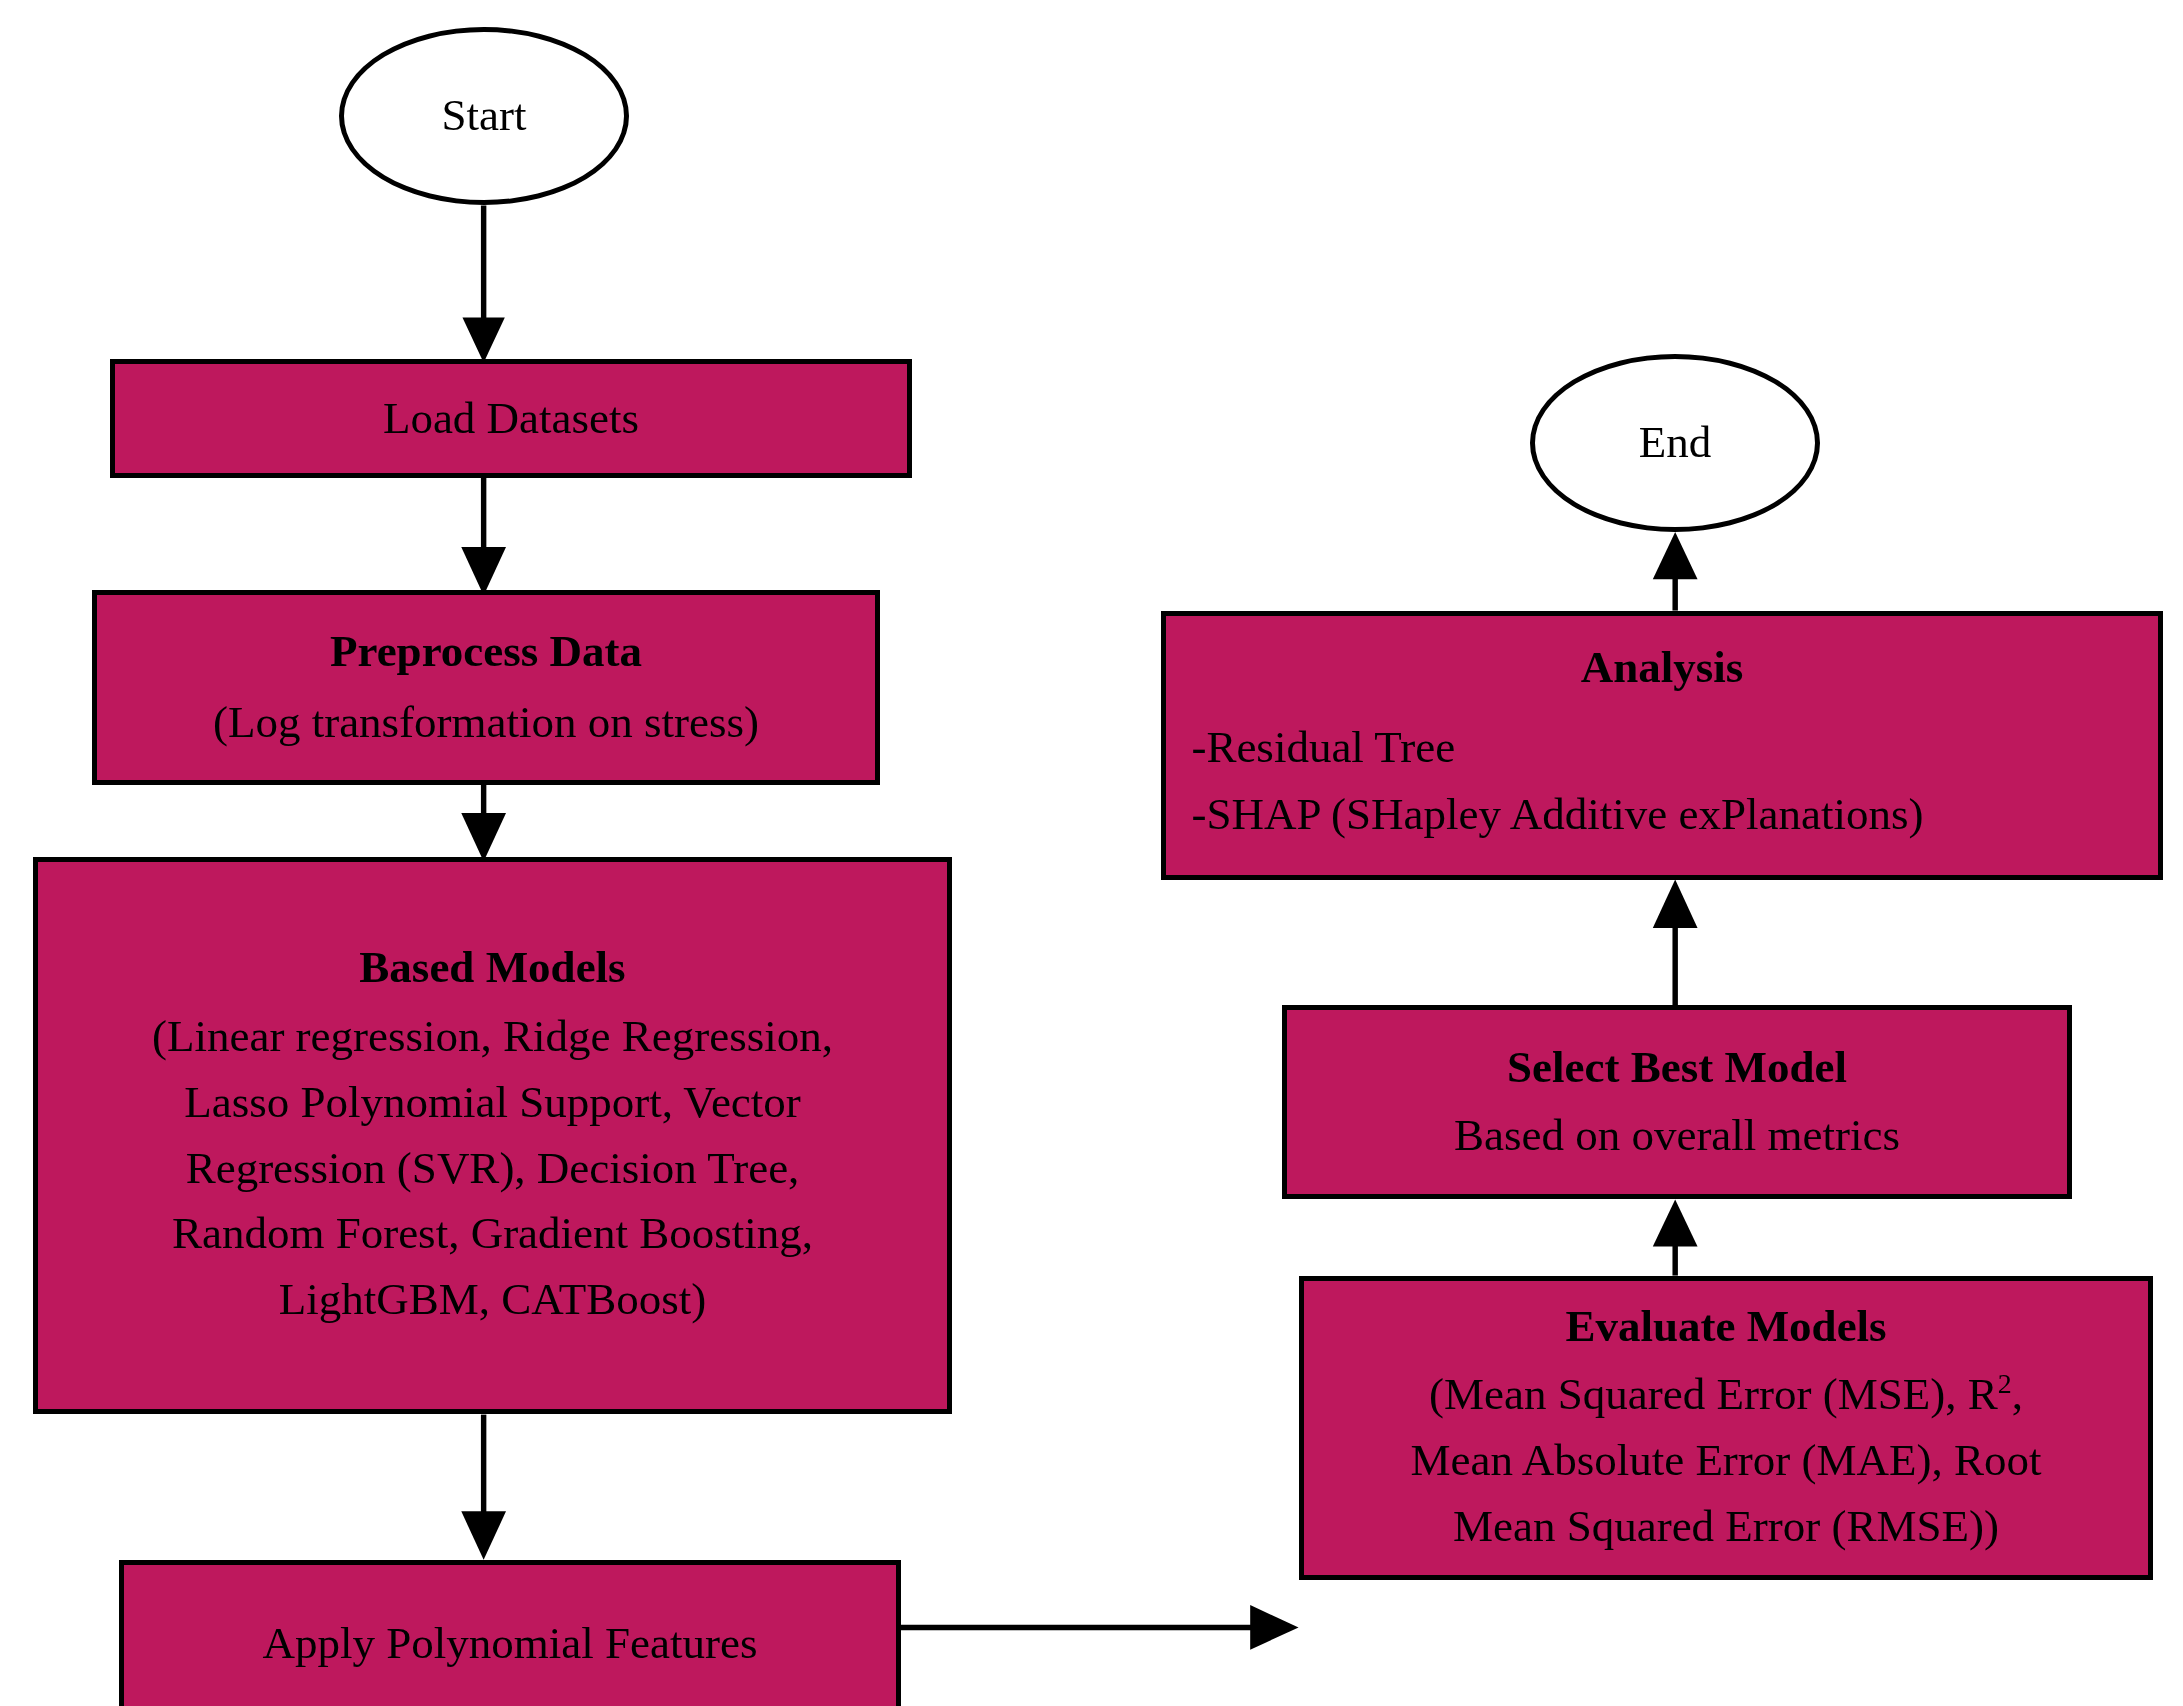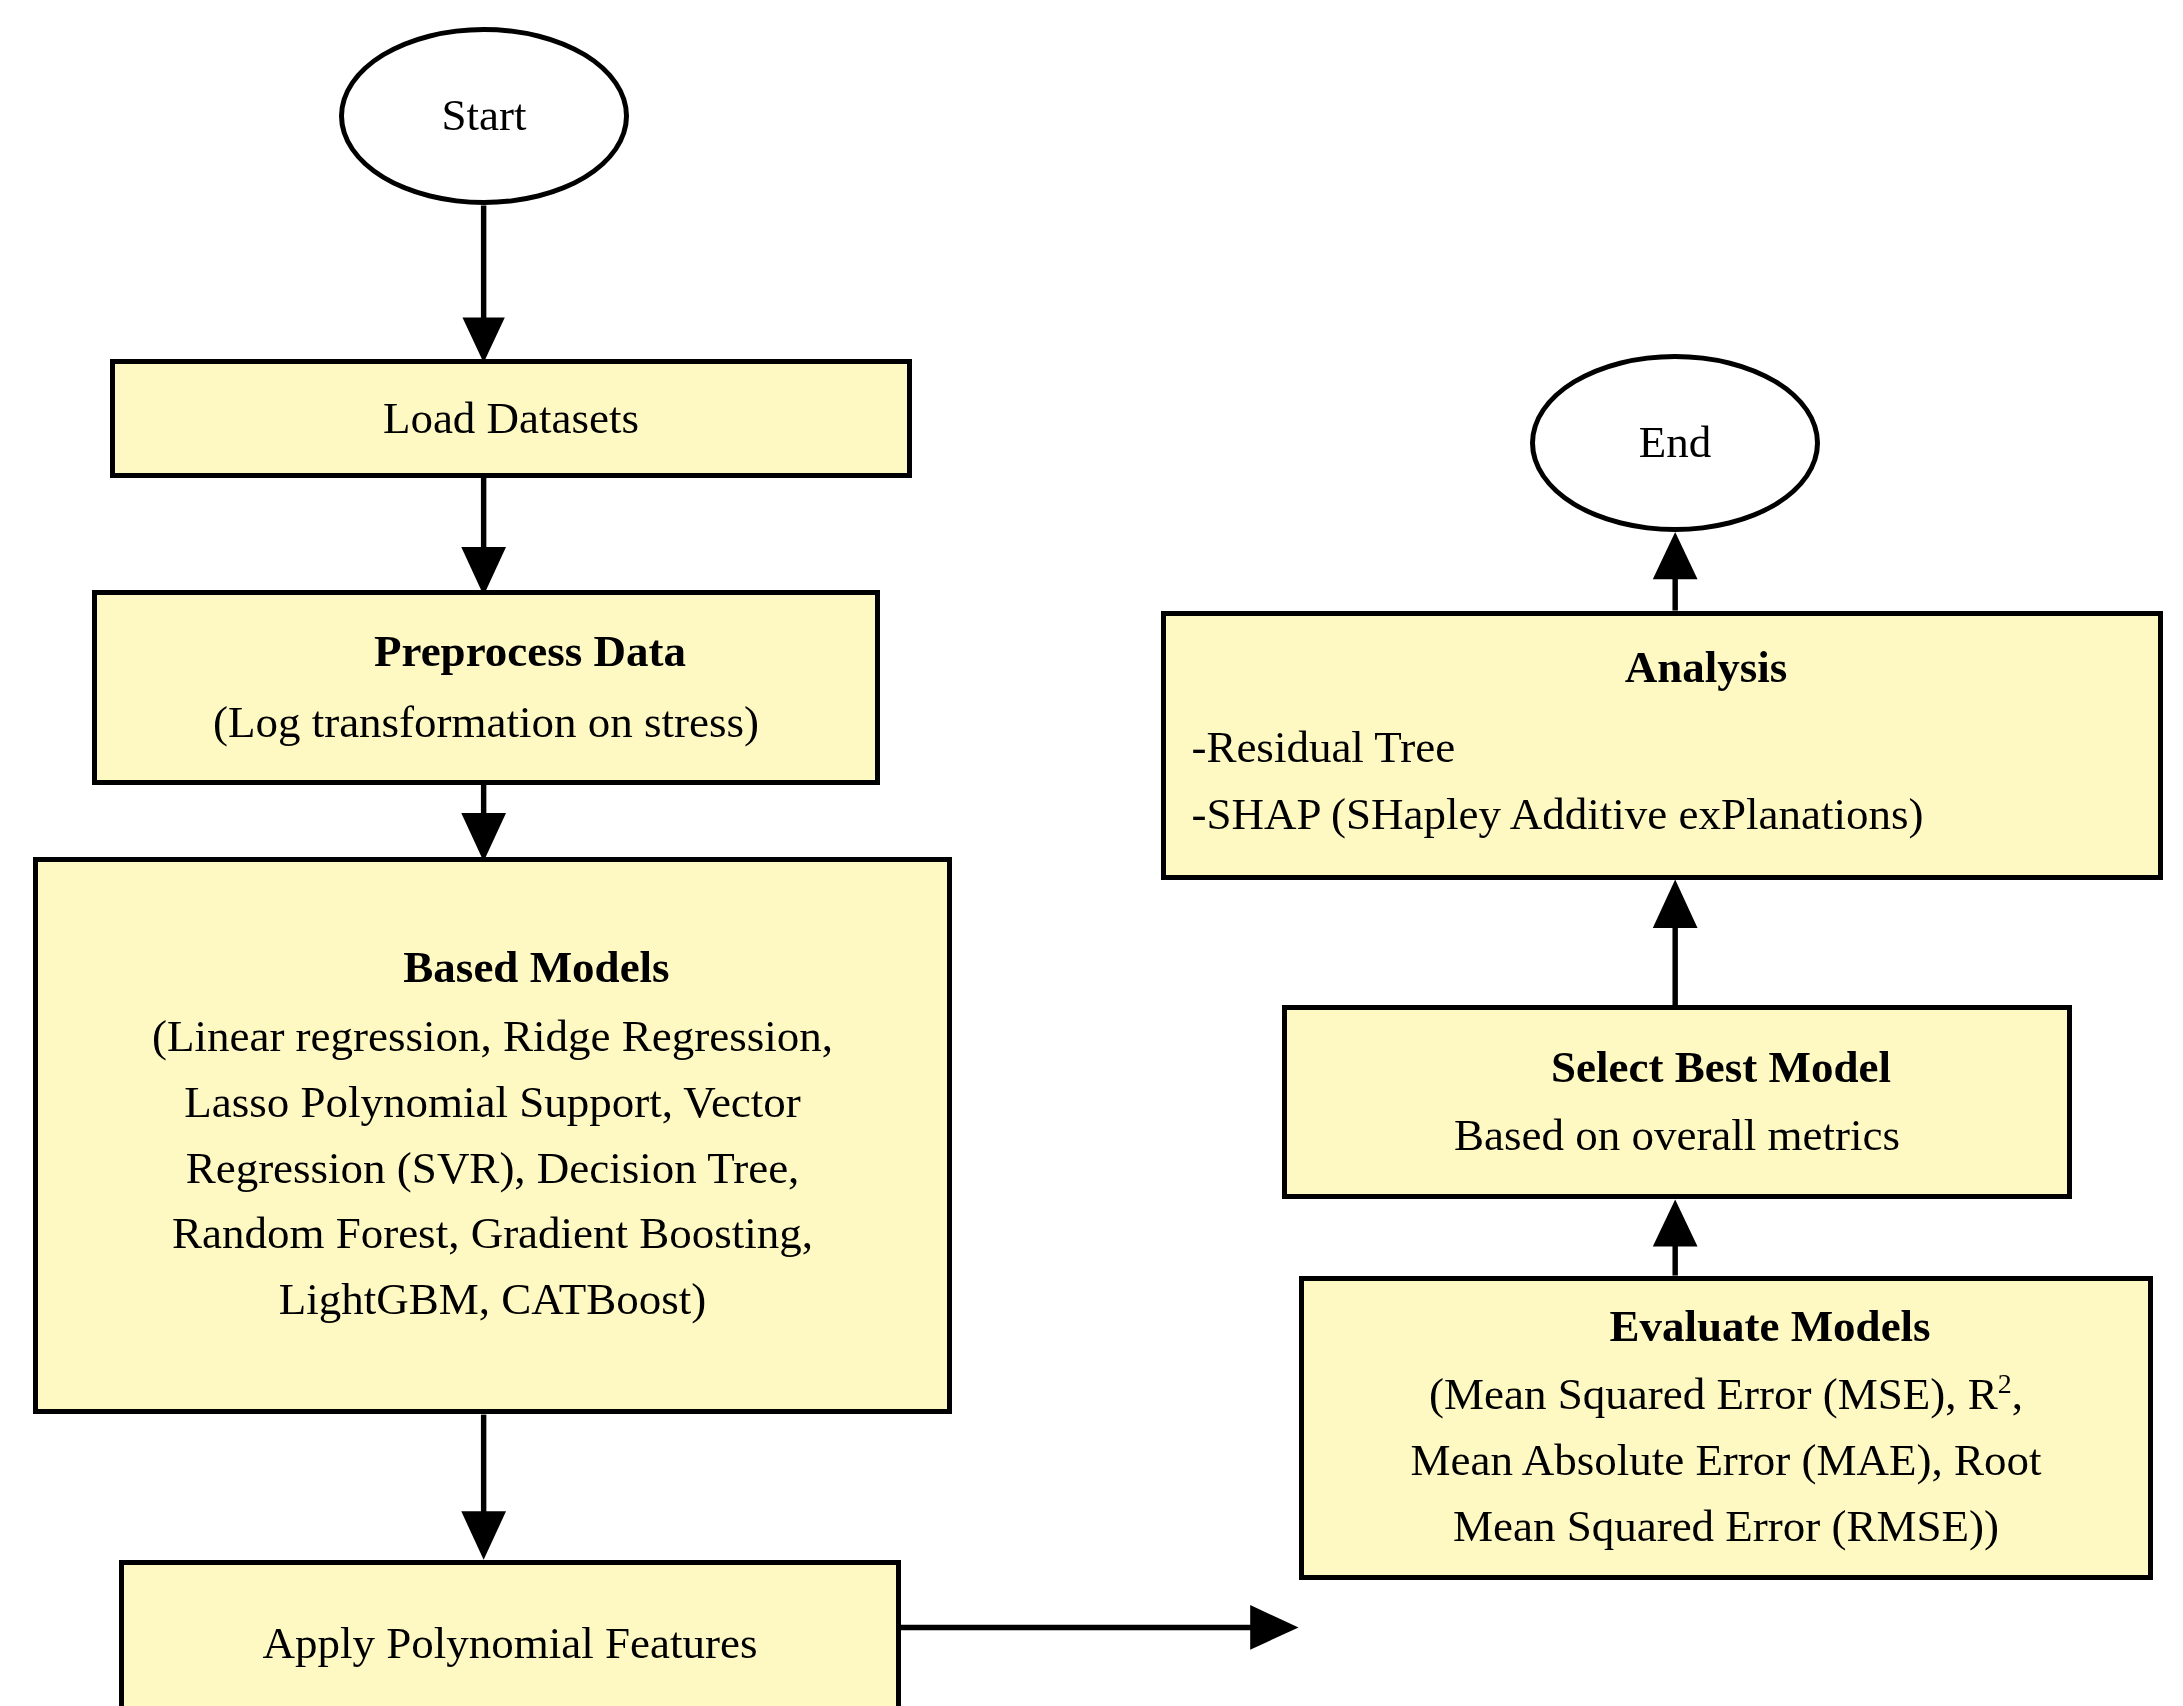--- a/index.html
+++ b/index.html
@@ -20,28 +20,28 @@
     left: 0;
     top: 0;
     width: 2183px;
     height: 1706px;
   }
   .node {
     position: absolute;
     box-sizing: border-box;
     display: flex;
     flex-direction: column;
-    align-items: flex-start;
+    align-items: flex-end;
     justify-content: center;
     color: #000000;
     font-family: "Liberation Serif", "DejaVu Serif", serif;
   }
   .box {
     border: 5.4px solid #000000;
-    background: #fef9c3;
+    background: #be185d;
   }
   .terminator {
     border: 5.4px solid #000000;
     border-radius: 50%;
     background: #ffffff;
   }
   .line {
     width: 100%;
     text-align: center;
     line-height: 1.33;

